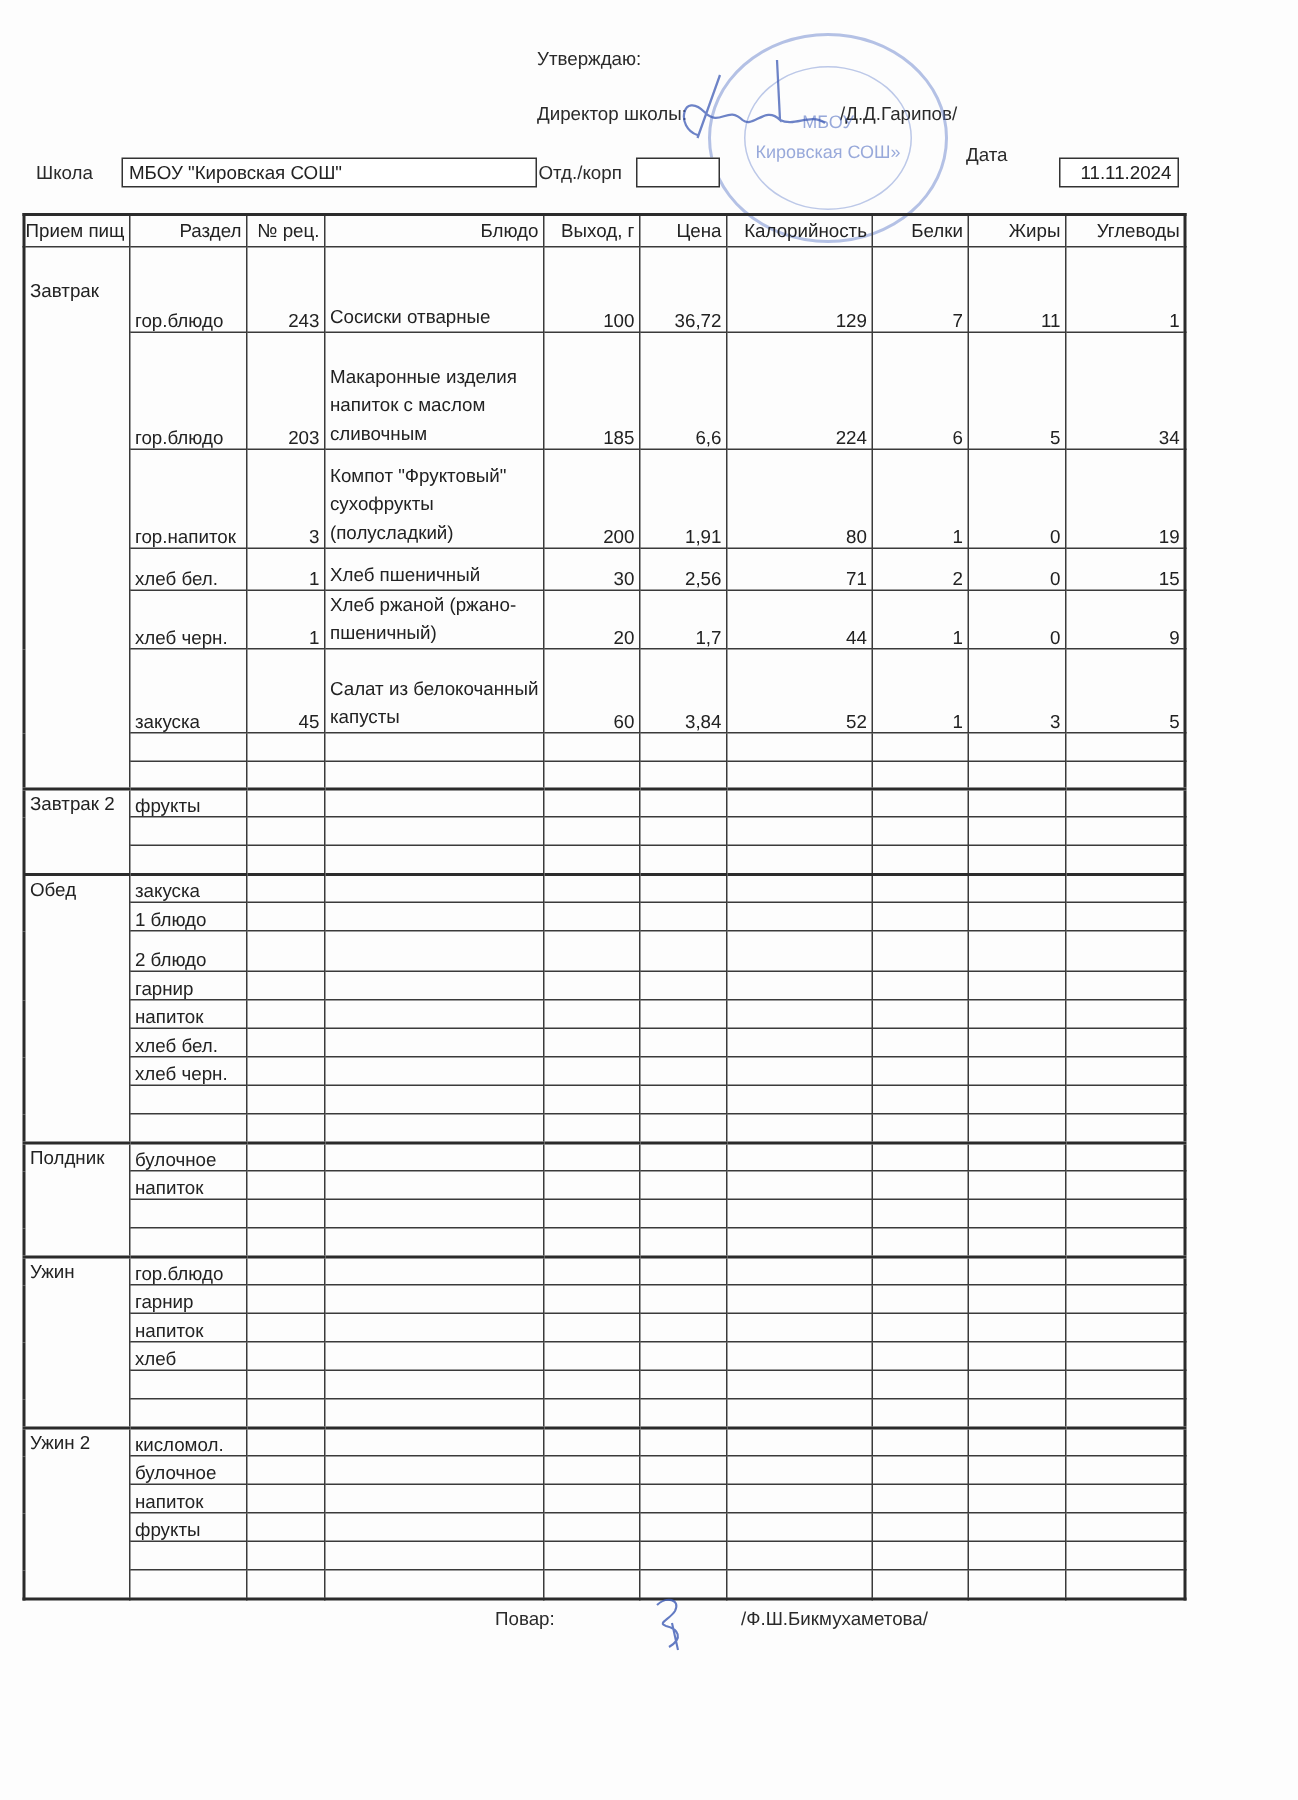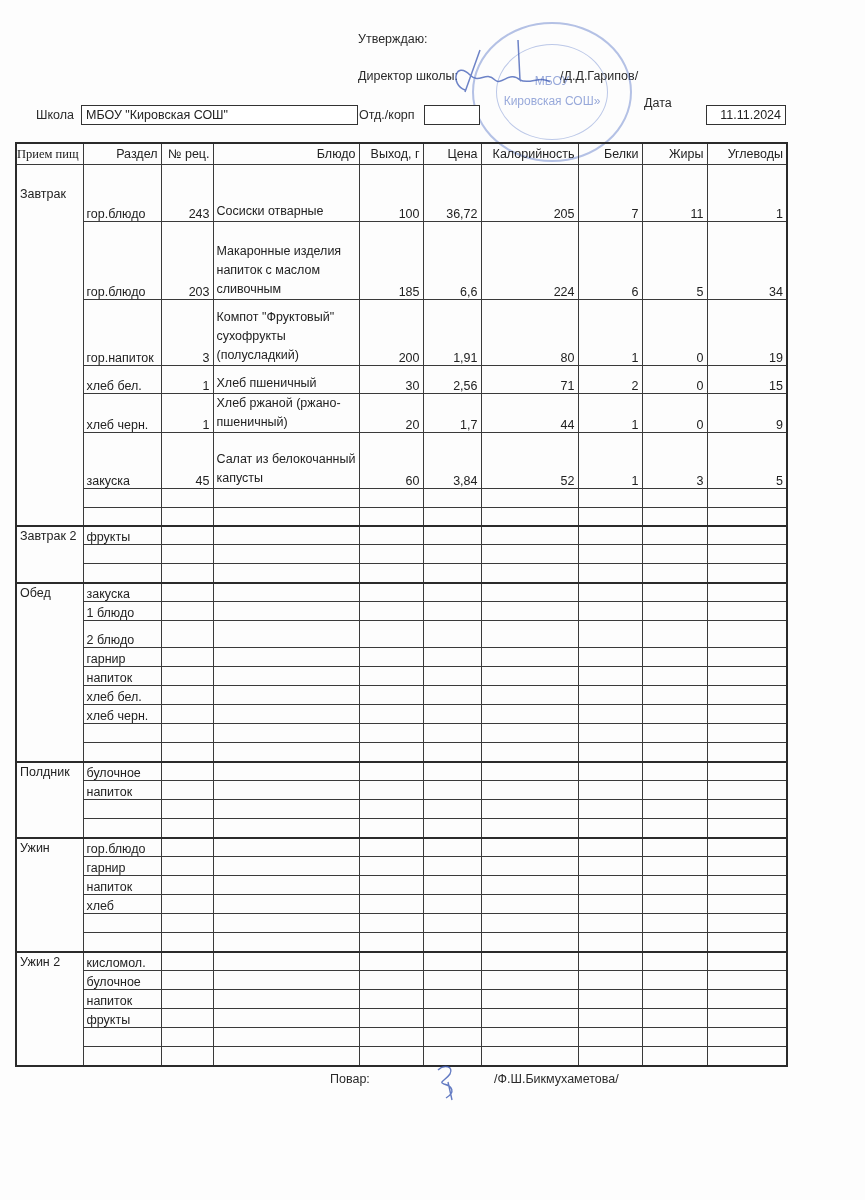--- a/index.html
+++ b/index.html
@@ -39,21 +39,21 @@
 <div class="stamp">
   <div class="inner"></div>
   <div class="t1">МБОУ</div>
   <div class="t2">Кировская СОШ»</div>
 </div>
 
 <svg class="sig" style="left:440px; top:30px;" width="120" height="70">
   <path d="M25 60 C 10 55, 15 30, 30 45 C 40 55, 45 40, 55 50 C 62 56, 70 40, 80 50 L 78 10 M 80 50 C 90 55, 100 45, 110 52 M 40 20 L 25 62" fill="none" stroke="rgba(60,90,180,0.75)" stroke-width="1.5"></path>
 </svg>
 
-<div class="abs hdr-text" style="left:36px; top:108px;text-align:right;">Школа</div>
+<div class="abs hdr-text" style="left:24px; top:108px;text-align:right;">Школа</div>
 <div class="box" style="left:81px; top:105px; width:277px;">МБОУ "Кировская СОШ"</div>
 <div class="abs hdr-text" style="left:359px; top:108px;">Отд./корп</div>
 <div class="box" style="left:424px; top:105px; width:56px;"></div>
 <div class="abs hdr-text" style="left:644px; top:96px;">Дата</div>
 <div class="box" style="left:706px; top:105px; width:80px; text-align:right;">11.11.2024</div>
 
 <table class="menu">
   <colgroup>
     <col style="width:67px">
       <col style="width:78px">
@@ -61,41 +61,41 @@
       <col style="width:146px">
     <col style="width:64px">
       <col style="width:58px">
       <col style="width:97px">
       <col style="width:64px">
     <col style="width:65px">
       <col style="width:80px">
   </colgroup>
   <thead>
     <tr>
-      <th style="text-align:left; padding-left:0;font-family:Liberation Serif, serif;">Прием пищ</th>
+      <th style="text-align:left; padding-left:0;">Прием пищ</th>
       <th>Раздел</th>
       <th>№ рец.</th>
       <th>Блюдо</th>
       <th>Выход, г</th>
       <th>Цена</th>
       <th>Калорийность</th>
       <th>Белки</th>
       <th>Жиры</th>
       <th>Углеводы</th>
     </tr>
   </thead>
   <tbody id="menu-body">
       <tr style="height: 57px;">
         <td rowspan="8" class="meal meal-first" style="vertical-align: top; padding-top: 22px;">Завтрак</td>
         <td>гор.блюдо</td>
         <td class="num">243</td>
         <td class="wrap">Сосиски отварные</td>
         <td class="num">100</td>
         <td class="num">36,72</td>
-        <td class="num">205</td>
+        <td class="num">129</td>
         <td class="num">7</td>
         <td class="num">11</td>
         <td class="num">1</td>
       </tr>
       <tr style="height: 78px;">
         <td>гор.блюдо</td>
         <td class="num">203</td>
         <td class="wrap">Макаронные изделия напиток с маслом сливочным</td>
         <td class="num">185</td>
         <td class="num">6,6</td>

